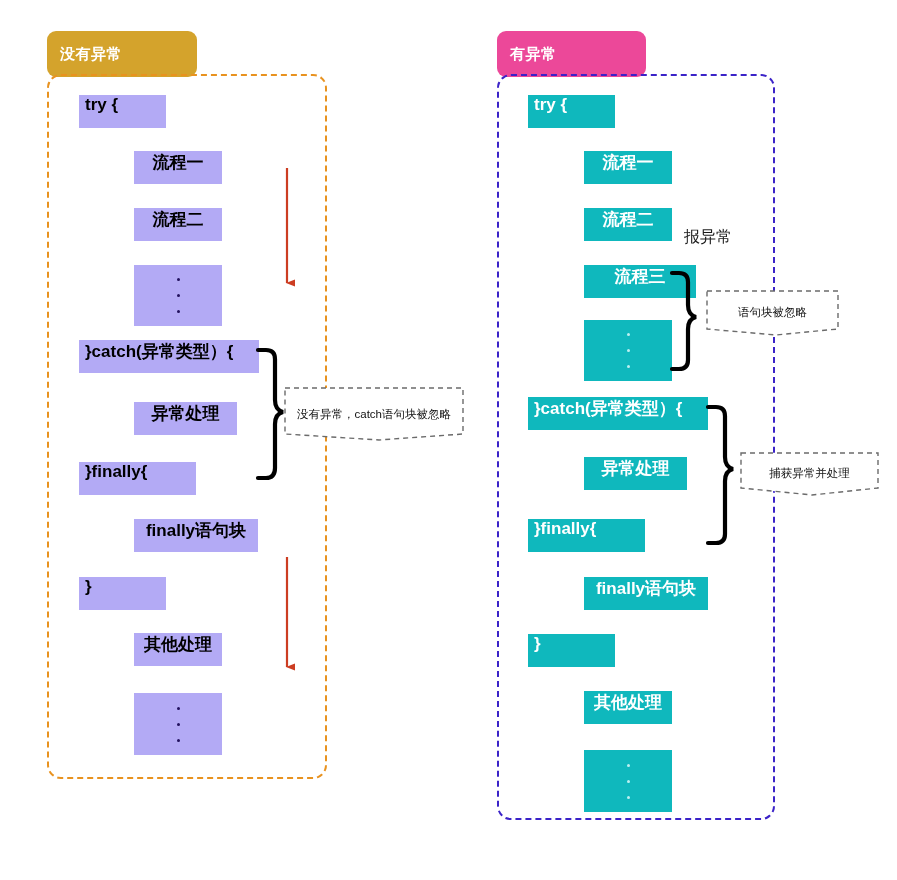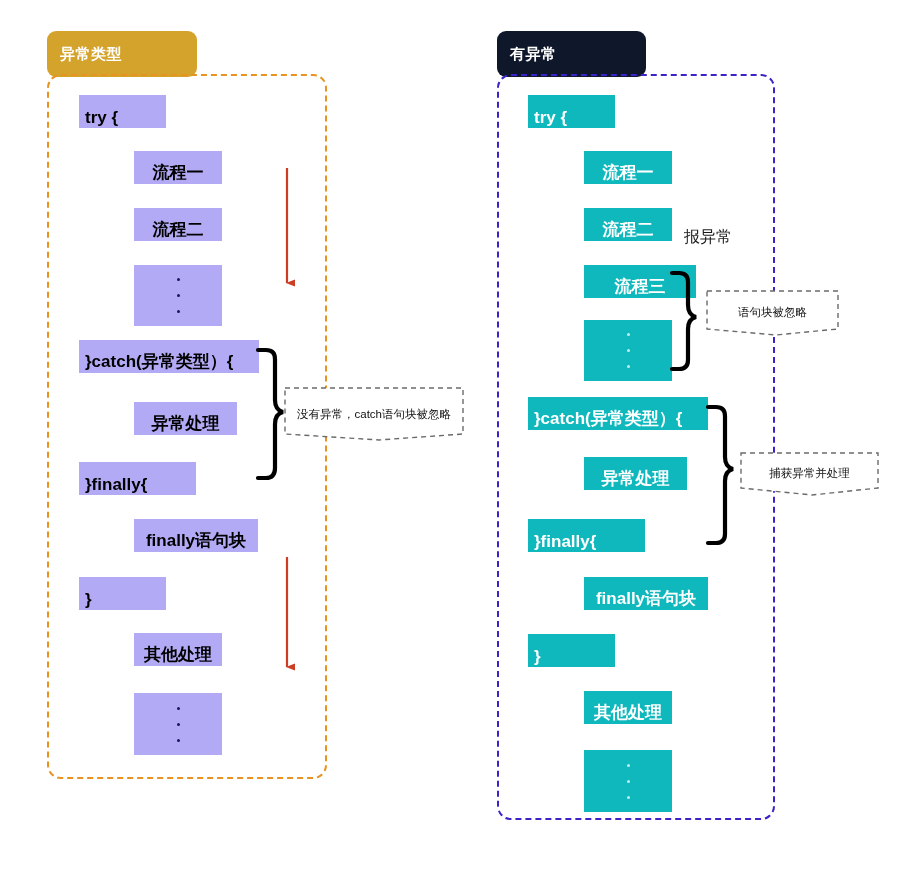--- a/index.html
+++ b/index.html
@@ -32,21 +32,21 @@
     letter-spacing: 0.5px;
   }
   #header-left {
     left: 47px; top: 31px;
     width: 150px; height: 46px;
     background: #d4a32c;
   }
   #header-right {
     left: 497px; top: 31px;
     width: 149px; height: 46px;
-    background: #0f172a;
+    background: #ec4899;
   }
   
   .panel-frame {
     position: absolute;
     border-radius: 14px;
     box-sizing: border-box;
     background: transparent;
   }
   #frame-left {
     left: 47px; top: 74px;
@@ -56,21 +56,21 @@
   #frame-right {
     left: 497px; top: 74px;
     width: 278px; height: 746px;
     border: 2px dashed #3b23c8;
   }
   
   .block {
     position: absolute;
     box-sizing: border-box;
     display: flex;
-    align-items: flex-end;
+    align-items: flex-start;
     font-size: 17px;
     font-weight: 700;
     white-space: nowrap;
   }
   .block.purple {
     background: #b3aaf5;
     color: #000000;
   }
   .block.teal {
     background: #0fb8bd;
@@ -136,21 +136,21 @@
     width: 897px; height: 880px;
     pointer-events: none;
   }
 </style>
 </head>
 <body>
 
 <div class="canvas">
 
   <div class="panel-header" id="header-left">
-    <span>异常类型</span>
+    <span>没有异常</span>
   </div>
   <div class="panel-frame" id="frame-left"></div>
 
   <div class="block purple pad" style="left:79px; top:95px; width:87px; height:33px;">
     <span>try {</span>
   </div>
 
   <div class="block purple center" style="left:134px; top:151px; width:88px; height:33px;">
     <span>流程一</span>
   </div>

